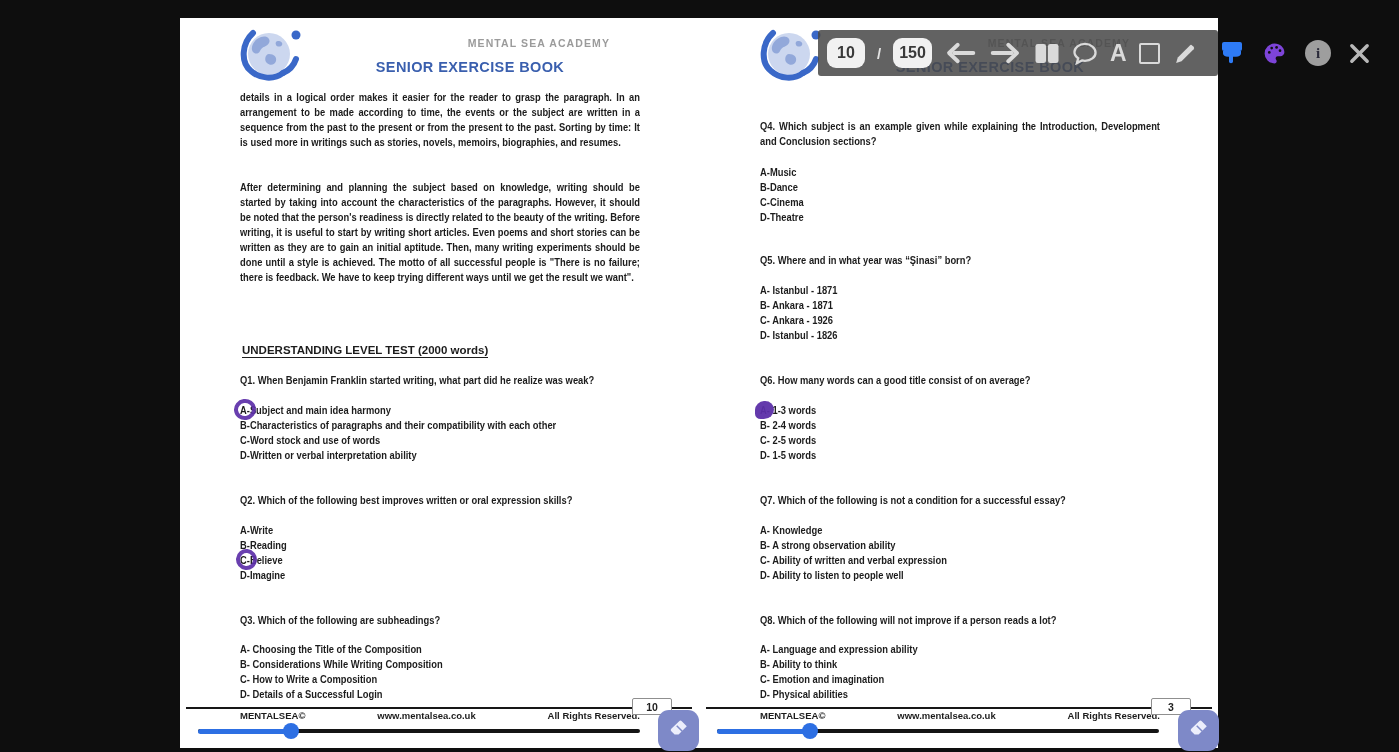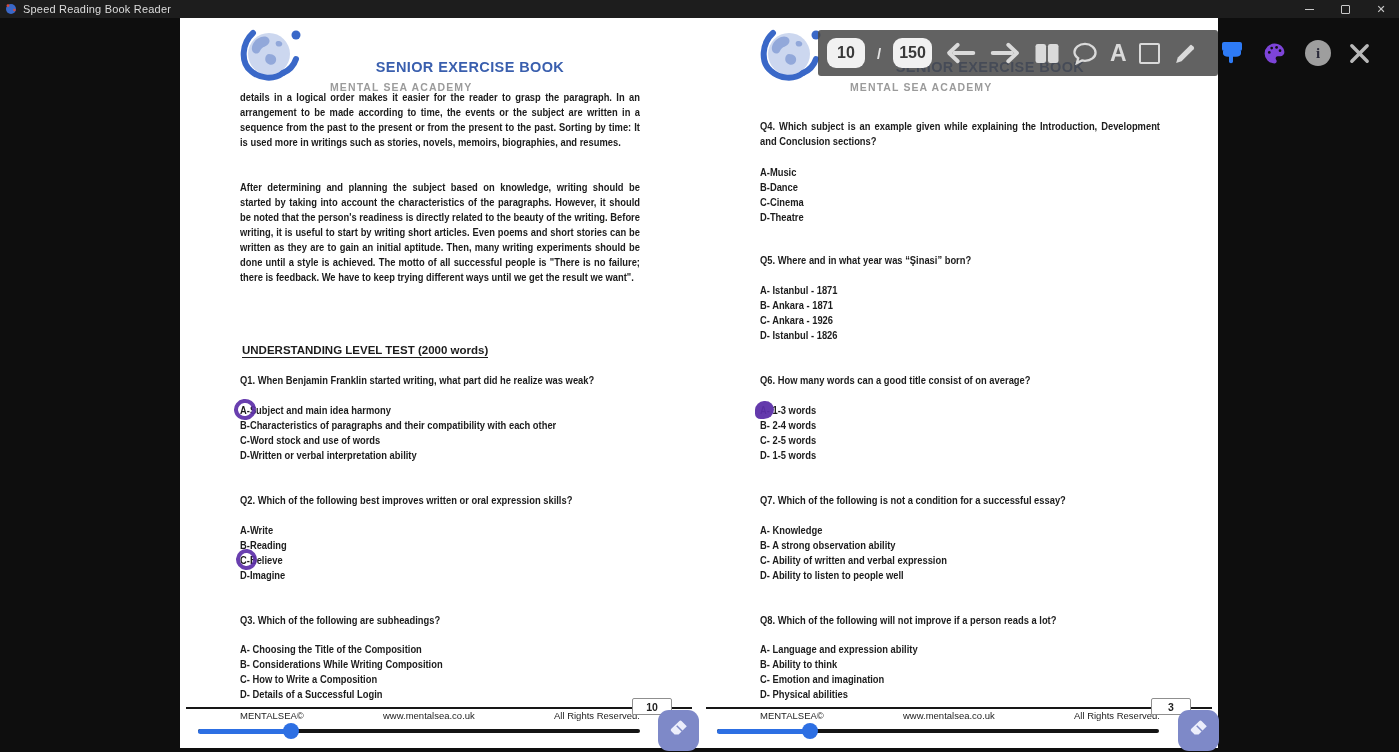--- a/index.html
+++ b/index.html
@@ -20,35 +20,35 @@
 
   
   .page-surface { position:absolute; left:180px; top:18px; width:1038px; height:730px; background:#ffffff; }
 
   
   .bt { position:absolute; font-weight:bold; color:#1c1c1c; font-size:11px; line-height:15px;
         width:470px; transform:scaleX(0.851); transform-origin:0 0; }
   .just { text-align:justify; }
   .opt-line { height:15px; white-space:nowrap; }
 
-  .academy { position:absolute; width:280px; text-align:left; color:#9b9b9b; font-weight:bold;
-             font-size:10.5px; letter-spacing:1.1px;margin-top:44px; }
+  .academy { position:absolute; width:280px; text-align:right; color:#9b9b9b; font-weight:bold;
+             font-size:10.5px; letter-spacing:1.1px; }
   .booktitle { position:absolute; width:280px; text-align:center; color:#3a5fae; font-weight:bold;
                font-size:14.5px; letter-spacing:0.4px; }
   .sec-head { position:absolute; font-weight:bold; color:#1c1c1c; font-size:11.5px; }
   .sec-head span { display:inline-block; border-bottom:1.6px solid #1c1c1c; padding-bottom:1px; }
 
   
   .ink-ring { position:absolute; border:4px solid rgba(92,47,168,0.92); border-radius:50%; }
   .ink-blob { position:absolute; background:rgba(92,47,168,0.95); border-radius:52% 48% 55% 30%; }
 
   
   .foot-line { position:absolute; height:2px; background:#161616; }
   .foot-row { position:absolute; width:400px; display:flex; justify-content:space-between;
-              font-size:9.5px; font-weight:normal; color:#1c1c1c; }
+              font-size:9.5px; font-weight:bold; color:#1c1c1c; }
   .page-tab { position:absolute; width:40px; height:17px; background:#ffffff; border:1px solid #8f8f8f;
               border-radius:2px 2px 0 0; font-size:10.5px; font-weight:bold; color:#222;
               display:flex; align-items:center; justify-content:center; }
 
   
   .slider { position:absolute; width:442px; height:18px; }
   .slider-track { position:absolute; left:0; top:7px; width:100%; height:4px; background:#141414; border-radius:2px; }
   .slider-fill { position:absolute; left:0; top:6.5px; height:5px; background:#2d6fe3; border-radius:3px; }
   .slider-thumb { position:absolute; top:1px; width:16px; height:16px; background:#2d6fe3; border-radius:50%; }
 
@@ -284,35 +284,14 @@
     <div class="info-circle">
         <span>i</span>
       </div>
     <div class="tb-icon">
       <svg width="23" height="23" viewBox="0 0 24 24">
           <path d="M4 4l16 16M20 4L4 20" stroke="#b8b8b8" stroke-width="3.6" stroke-linecap="round"></path>
         </svg>
     </div>
   </div>
 
-  <div class="titlebar">
-    <span class="app-icon">
-      <svg width="12" height="12" viewBox="0 0 12 12">
-          <circle cx="6" cy="6" r="5" fill="#3a68c8"></circle>
-          <circle cx="3" cy="2.6" r="1.4" fill="#d94a3a"></circle>
-          <circle cx="9.4" cy="7" r="1.2" fill="#d94a3a"></circle>
-        </svg>
-    </span>
-    <span class="win-title">Speed Reading Book Reader</span>
-    <div class="win-controls">
-      <div class="win-btn">
-          <span class="glyph-min"></span>
-        </div>
-      <div class="win-btn">
-          <span class="glyph-max"></span>
-        </div>
-      <div class="win-btn">
-          <span class="glyph-close">✕</span>
-        </div>
-    </div>
-  </div>
 
 </div>
 
 </body></html>

